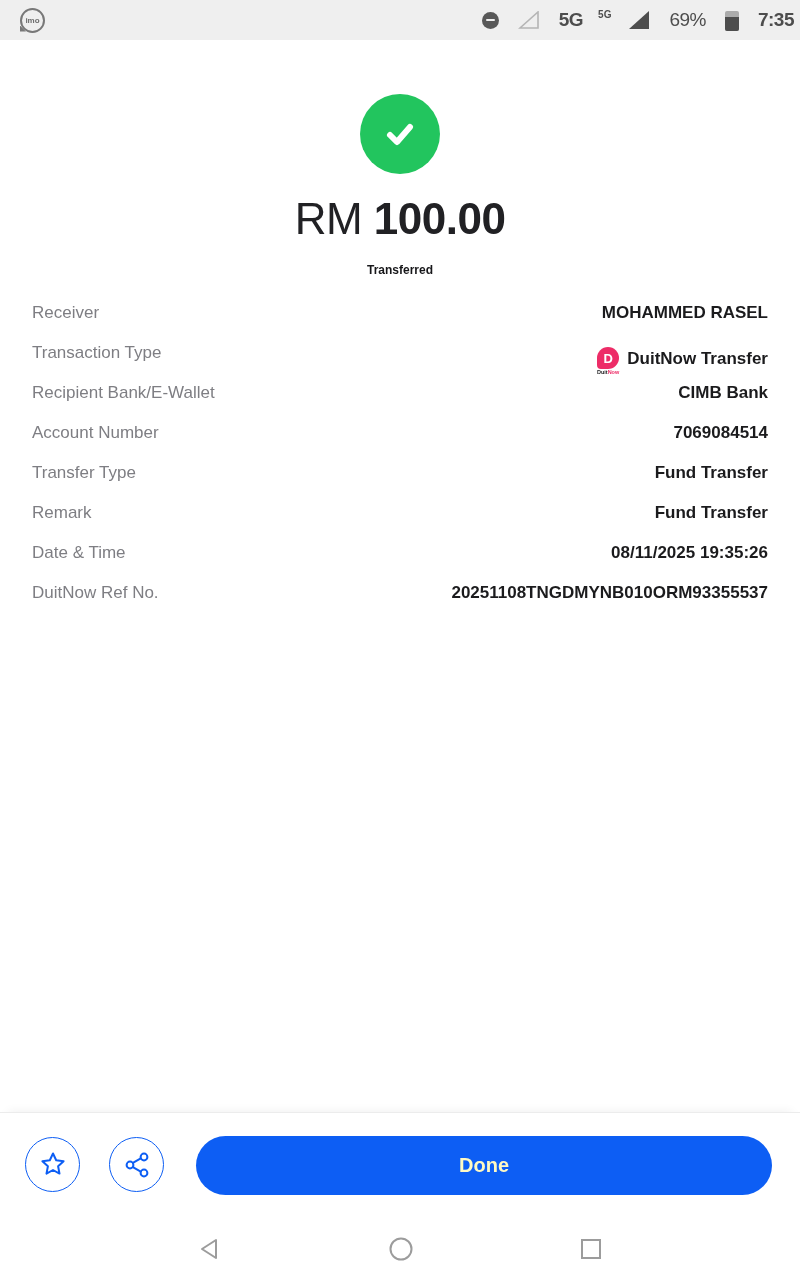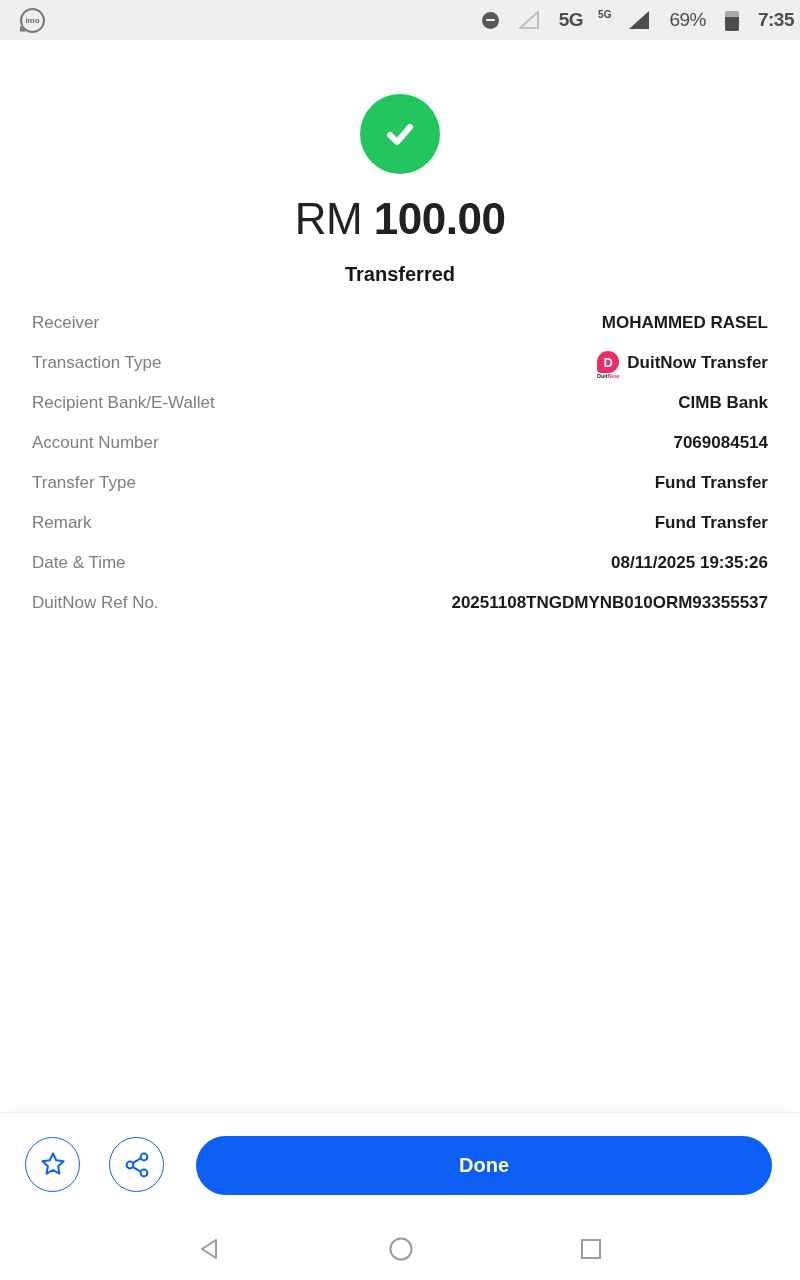--- a/index.html
+++ b/index.html
@@ -58,27 +58,27 @@
     display: flex; align-items: center; justify-content: center;
   }
   .amount-line {
     position: absolute; top: 194px; left: 0; right: 0;
     text-align: center; font-size: 44px; color: #212124; letter-spacing: -0.5px;
   }
   .amount-currency { font-weight: 400; }
   .amount-value { font-weight: 700; }
   .status-text {
     position: absolute; top: 263px; left: 0; right: 0;
-    text-align: center; font-size: 20px; font-weight: 700; color: #17171a;
+    text-align: center; font-size: 12px; font-weight: 700; color: #17171a;
   }
 
   
   .details-list { position: absolute; top: 303px; left: 32px; right: 32px; }
   .detail-row {
-    height: 40px; display: flex; align-items: center; justify-content: space-between;
+    height: 40px; display: flex; align-items: flex-start; justify-content: space-between;
   }
   .detail-label { font-size: 17px; color: #7e7e83; font-weight: 400; white-space: nowrap; }
   .detail-value {
     font-size: 17px; color: #1b1b1d; font-weight: 700; white-space: nowrap;
     display: flex; align-items: center; gap: 8px;
   }
   .duitnow-logo { display: flex; flex-direction: column; align-items: center; margin-top: 4px; }
   .duitnow-mark {
     width: 22px; height: 22px; background: var(--pink, #ed2c67);
     border-radius: 50% 50% 50% 18%;

